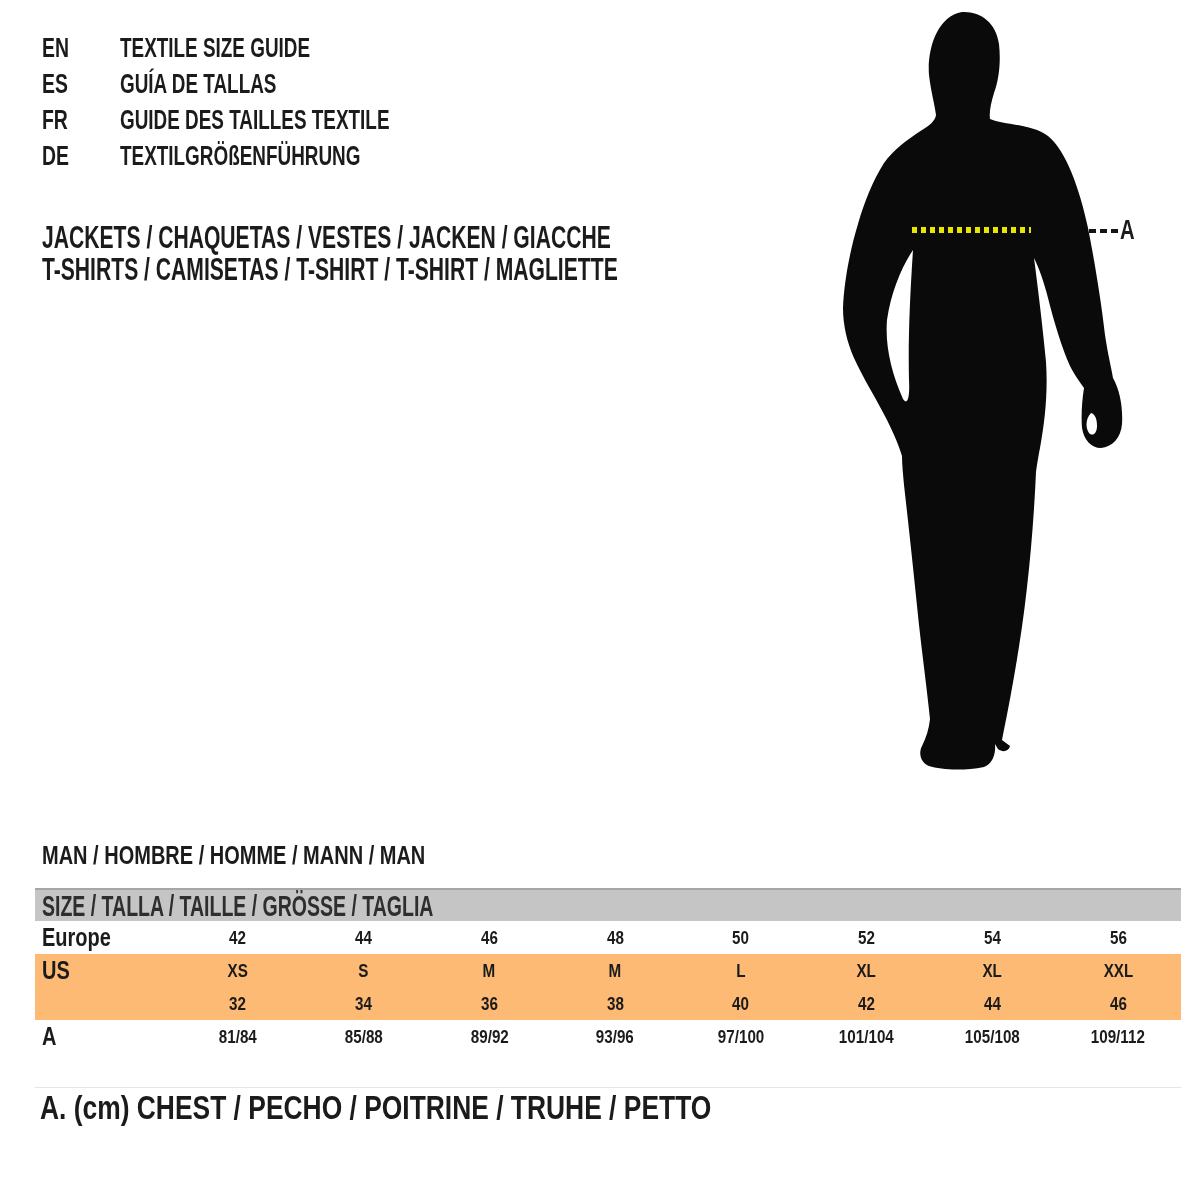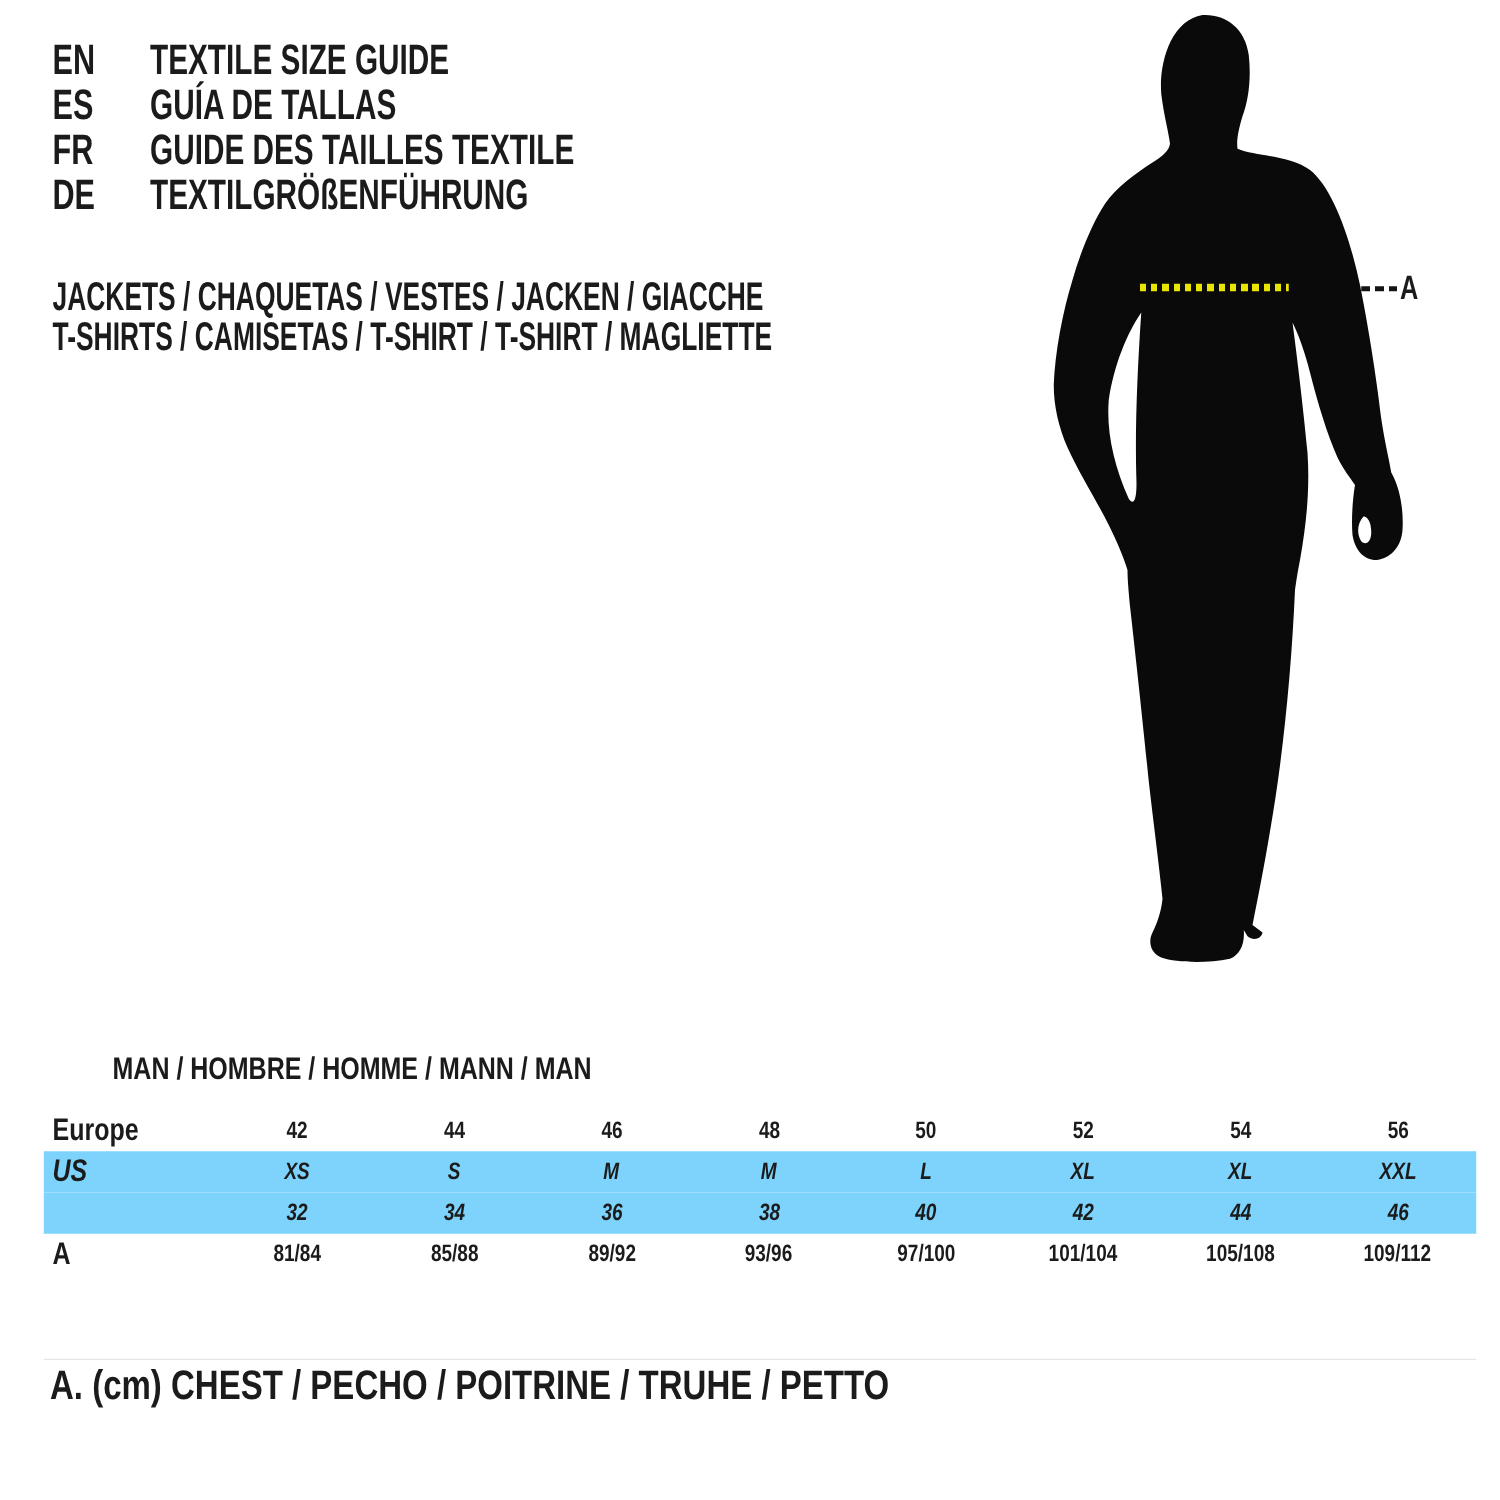--- a/index.html
+++ b/index.html
@@ -14,44 +14,44 @@
   .sx65{transform:scaleX(.65);transform-origin:0 50%;}
   .sx66{transform:scaleX(.66);transform-origin:0 50%;}
   .sx70{transform:scaleX(.70);transform-origin:0 50%;}
   .sx72{transform:scaleX(.72);transform-origin:0 50%;}
   .sx75{transform:scaleX(.75);transform-origin:0 50%;}
   .sx80{transform:scaleX(.80);transform-origin:0 50%;}
   .sx80c{transform:scaleX(.80);transform-origin:50% 50%;}
 
   
   .lang-block{left:42px;top:30px;}
-  .lang-row{display:flex;height:36px;align-items:center;font-size:34px;}
+  .lang-row{display:flex;height:36px;align-items:center;font-size:27px;}
   .lang-code{width:78px;flex:0 0 78px;}
   
   .cat-block{left:42px;top:221px;}
   .cat-line{height:32px;display:flex;align-items:center;font-size:32px;}
 
   
   svg.figure{left:0;top:0;width:1200px;height:1200px;pointer-events:none;}
   .chest-dots{left:912px;top:227px;width:119px;height:6px;
     background:repeating-linear-gradient(90deg,#e9e400 0 5px,rgba(0,0,0,0) 5px 9px);}
   .leader{left:1089px;top:229px;width:29px;height:4px;
     background:repeating-linear-gradient(90deg,#141414 0 7px,rgba(0,0,0,0) 7px 11px);}
   .a-label{left:1120px;top:217px;font-size:27px;line-height:27px;}
 
   
-  .man-heading{left:42px;top:843px;font-size:25px;line-height:25px;margin-left:48px;}
+  .man-heading{left:42px;top:843px;font-size:25px;line-height:25px;}
 
   
   .size-table{left:35px;top:888px;width:1146px;}
   .thead{height:33px;background:#c5c5c5;border-top:2px solid #a6a6a6;
     box-sizing:border-box;display:flex;align-items:center;padding-left:7px;
     font-size:30px;color:#2e2e2e;}
   .trow{height:33px;display:flex;align-items:center;}
-  .trow.shaded{background:#7dd3fc;font-style:italic;}
+  .trow.shaded{background:#fdba74;}
   .tlabel{flex:0 0 140px;width:140px;padding-left:7px;box-sizing:border-box;
     font-size:25px;display:flex;align-items:center;text-align:right;}
   .tcell{flex:1 1 0;display:flex;justify-content:center;align-items:center;
     font-size:19px;}
 
   .divider{left:35px;top:1087px;width:1146px;height:1px;background:#e6e6e6;}
   .footnote{left:40px;top:1095px;font-size:33px;line-height:25px;}
 </style>
 </head>
 <body>
@@ -140,20 +140,23 @@
   <div class="cat-line">
       <span class="nw sx66">T-SHIRTS / CAMISETAS / T-SHIRT / T-SHIRT / MAGLIETTE</span>
     </div>
 </div>
 
 <div class="abs man-heading nw">
   <span class="nw sx80" style="display:inline-block">MAN / HOMBRE / HOMME / MANN / MAN</span>
 </div>
 
 <div class="abs size-table">
+  <div class="thead">
+    <span class="nw sx65">SIZE / TALLA / TAILLE / GRÖSSE / TAGLIA</span>
+  </div>
 
   <div class="trow">
     <div class="tlabel">
         <span class="nw sx80">Europe</span>
       </div>
     <div class="tcell">
         <span class="nw sx80c">42</span>
       </div>
     <div class="tcell">
         <span class="nw sx80c">44</span>

